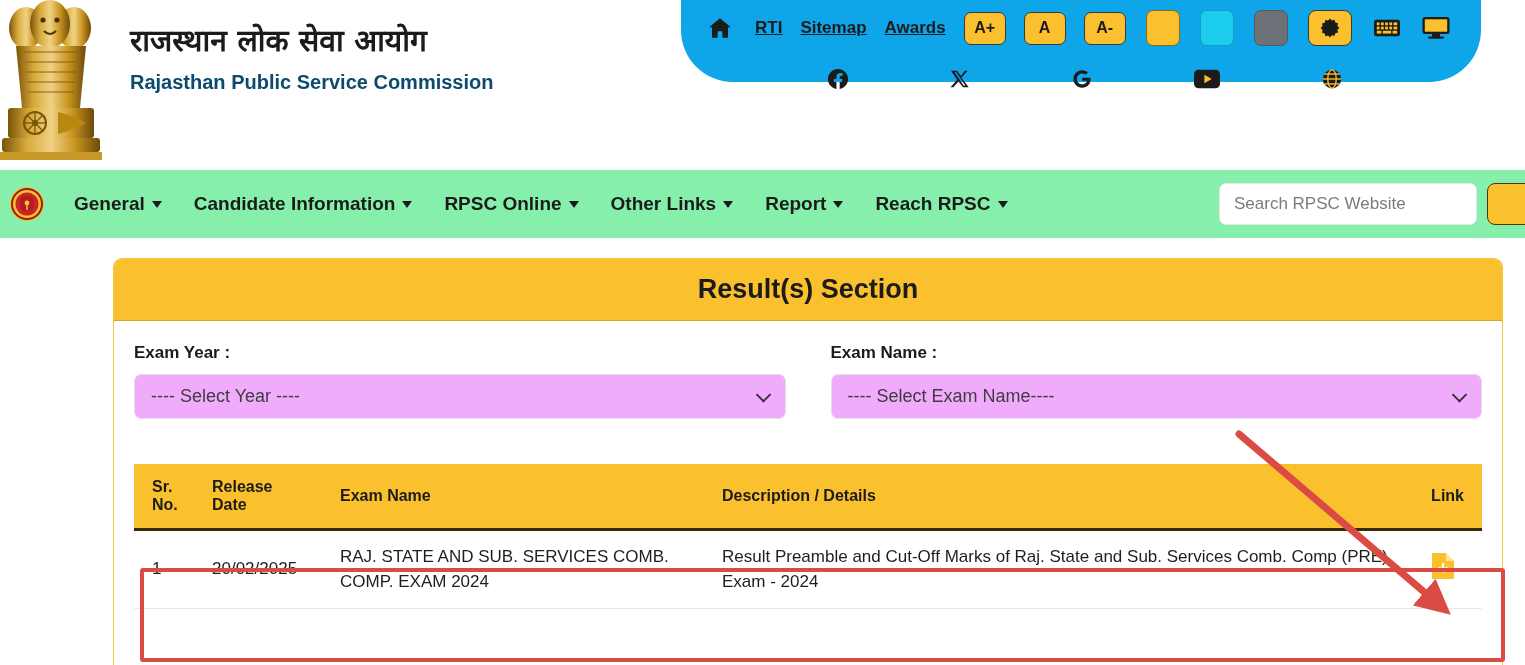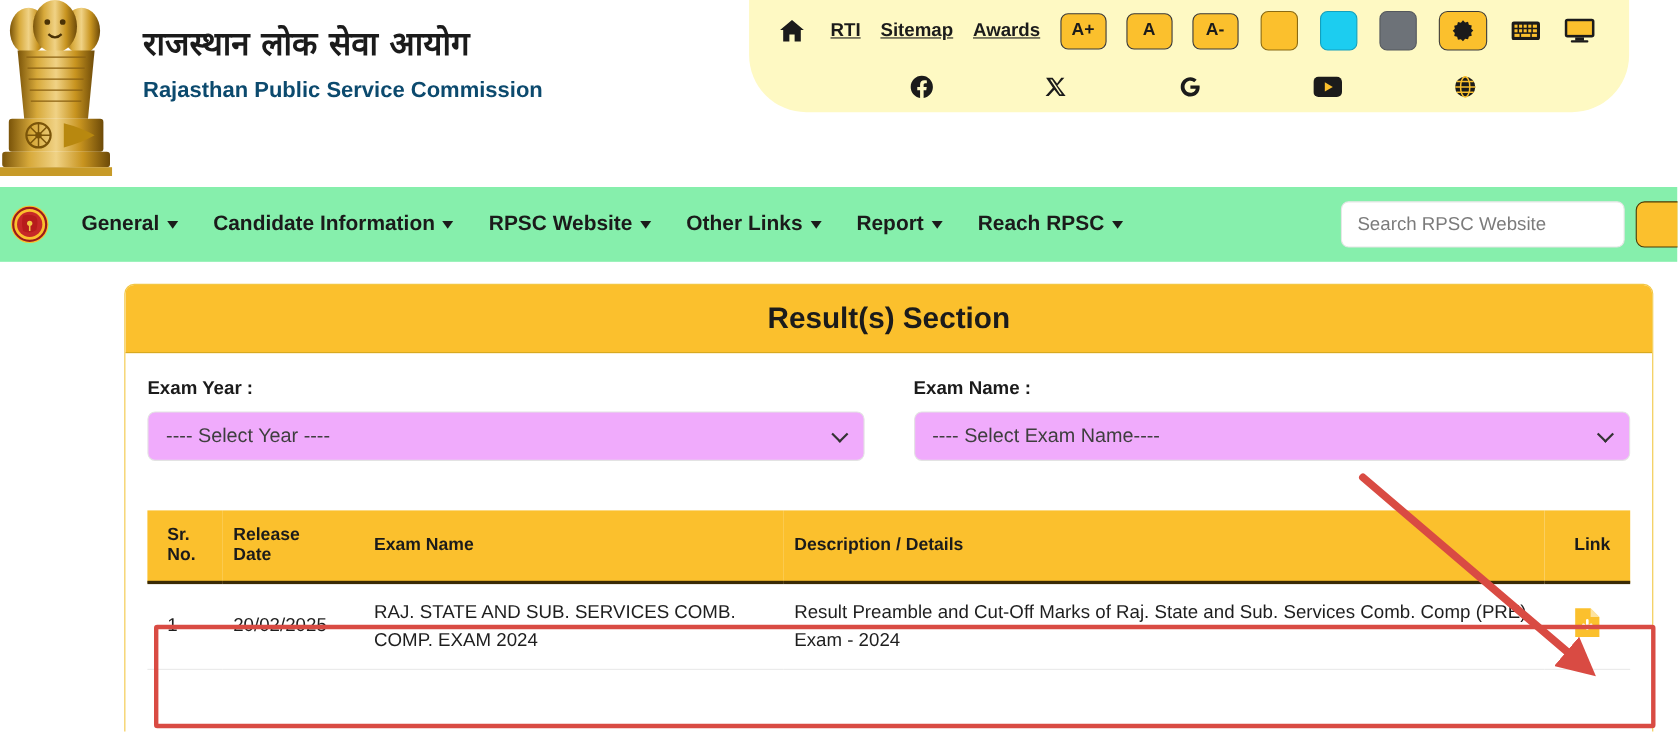--- a/index.html
+++ b/index.html
@@ -24,22 +24,22 @@
     font-size:30px; font-weight:700; color:#1b1b1b; letter-spacing:0px;
     line-height:1.25; font-family:"DejaVu Sans", sans-serif;
   }
   .org-en {
     font-size:20px; font-weight:700; color:#0c4a6e; margin-top:10px;
     line-height:1.2;
   }
 
   
   .util-pill {
-    position:absolute; left:681px; top:0px; width:800px; height:102px;
-    background:#fef9c3; border-radius:0 0 52px 52px;
+    position:absolute; left:681px; top:0px; width:800px; height:82px;
+    background:#0ea5e9; border-radius:0 0 52px 52px;
   }
   .util-row1 {
     position:absolute; left:0; top:0; height:56px; width:100%;
     display:flex; align-items:center; gap:0px; padding-left:22px;
   }
   .home-ico { width:34px; height:34px; display:flex; align-items:center; justify-content:center; }
   .util-link {
     font-size:17px; font-weight:700; color:#1b1b1b; text-decoration:underline;
     margin-left:18px; cursor:pointer; white-space:nowrap;
   }
@@ -317,21 +317,21 @@
     <div class="nav-items">
       <div class="nav-item">
         <span>General</span>
         <i class="caret"></i>
       </div>
       <div class="nav-item">
         <span>Candidate Information</span>
         <i class="caret"></i>
       </div>
       <div class="nav-item">
-        <span>RPSC Website</span>
+        <span>RPSC Online</span>
         <i class="caret"></i>
       </div>
       <div class="nav-item">
         <span>Other Links</span>
         <i class="caret"></i>
       </div>
       <div class="nav-item">
         <span>Report</span>
         <i class="caret"></i>
       </div>

